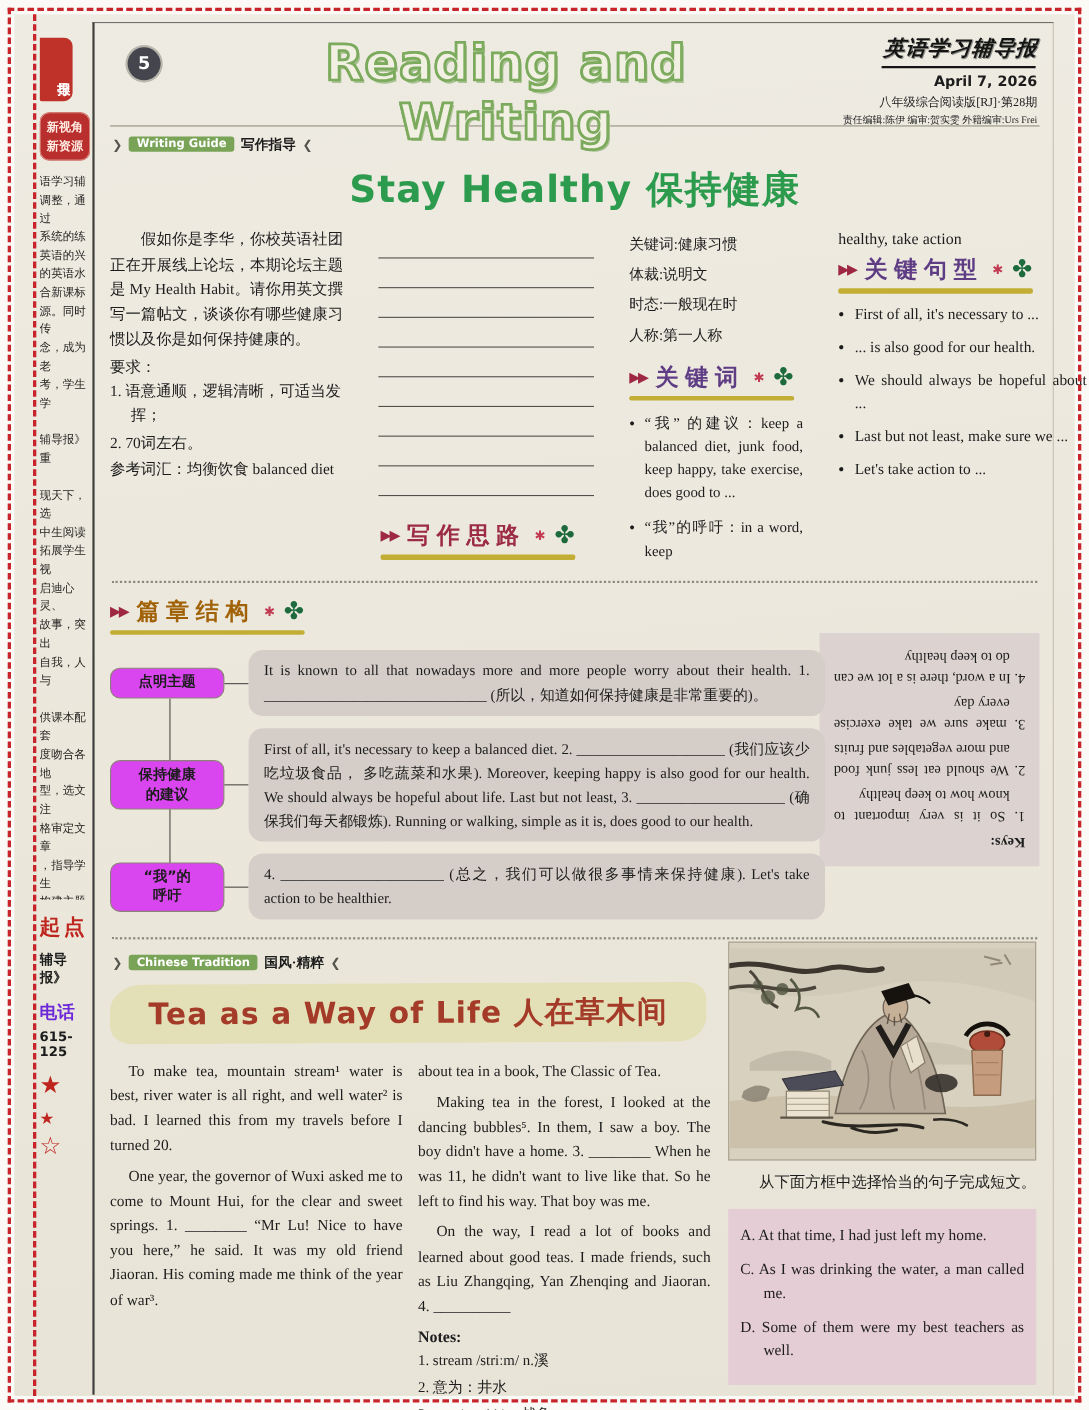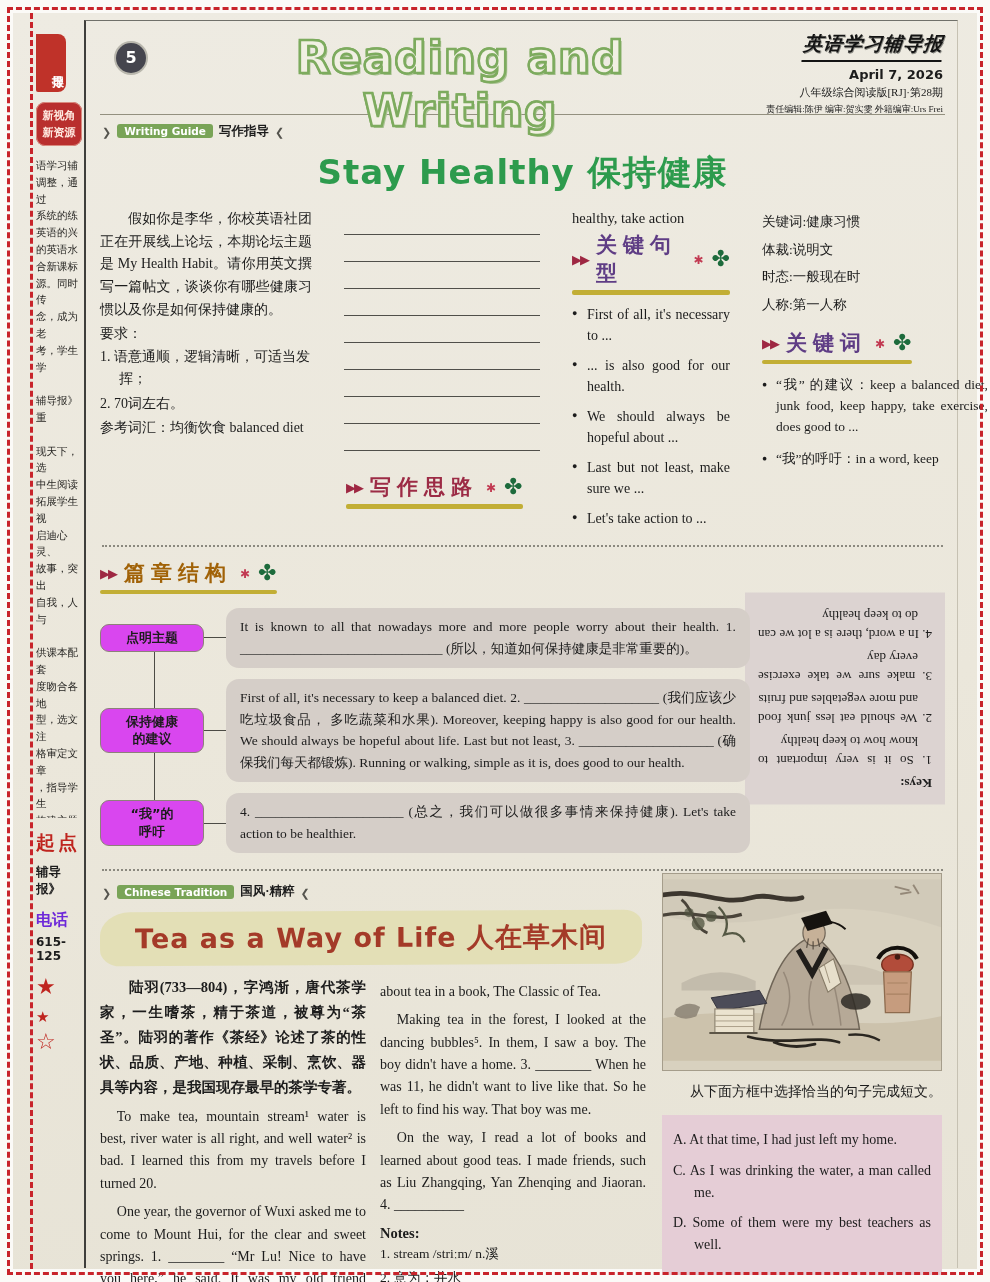--- a/index.html
+++ b/index.html
@@ -230,56 +230,56 @@
           <span class="arr"></span>
           <span class="stitle c-red">写作思路</span>
           <span class="fl"></span>
           <span class="cl"></span>
         </div>
         <div class="srule"></div>
       </div>
     </div>
 
     <div>
+      <div class="winfo">
+        <div>关键词:健康习惯</div>
+        <div>体裁:说明文</div>
+        <div>时态:一般现在时</div>
+        <div>人称:第一人称</div>
+      </div>
+      <div class="shead kw-head">
+        <div class="shead-row">
+          <span class="arr"></span>
+          <span class="stitle c-purple">关键词</span>
+          <span class="fl"></span>
+          <span class="cl"></span>
+        </div>
+        <div class="srule"></div>
+      </div>
+      <div class="bullet">“我” 的建议：keep a balanced diet, junk food, keep happy, take exercise, does good to ...</div>
+      <div class="bullet">“我”的呼吁：in a word, keep</div>
+    </div>
+
+    <div>
       <div class="cont-line">healthy, take action</div>
       <div class="shead">
         <div class="shead-row">
           <span class="arr"></span>
           <span class="stitle c-purple">关键句型</span>
           <span class="fl"></span>
           <span class="cl"></span>
         </div>
         <div class="srule"></div>
       </div>
       <div class="pat-bullet">First of all, it's necessary to ...</div>
       <div class="pat-bullet">... is also good for our health.</div>
       <div class="pat-bullet">We should always be hopeful about ...</div>
       <div class="pat-bullet">Last but not least, make sure we ...</div>
       <div class="pat-bullet">Let's take action to ...</div>
     </div>
-
-    <div>
-      <div class="winfo">
-        <div>关键词:健康习惯</div>
-        <div>体裁:说明文</div>
-        <div>时态:一般现在时</div>
-        <div>人称:第一人称</div>
-      </div>
-      <div class="shead kw-head">
-        <div class="shead-row">
-          <span class="arr"></span>
-          <span class="stitle c-purple">关键词</span>
-          <span class="fl"></span>
-          <span class="cl"></span>
-        </div>
-        <div class="srule"></div>
-      </div>
-      <div class="bullet">“我” 的建议：keep a balanced diet, junk food, keep happy, take exercise, does good to ...</div>
-      <div class="bullet">“我”的呼吁：in a word, keep</div>
-    </div>
   </div>
 
   <div class="divider"></div>
 
   <div class="structure">
     <div class="shead">
       <div class="shead-row">
         <span class="arr"></span>
         <span class="stitle c-blue">篇章结构</span>
         <span class="fl"></span>
@@ -326,21 +326,20 @@
     <span class="tag-en">Chinese Tradition</span>
     <span class="tag-cn">国风·精粹</span>
     <span class="tag-chev-l"></span>
   </div>
 
   <div class="tea-grid">
     <div>
       <div class="banner">Tea as a Way of Life 人在草木间</div>
       <div class="tea-cols">
         <div>
-          <p class="cn-intro">陆羽(733—804)，字鸿渐，唐代茶学家，一生嗜茶，精于茶道，被尊为“茶圣”。陆羽的著作《茶经》论述了茶的性状、品质、产地、种植、采制、烹饮、器具等内容，是我国现存最早的茶学专著。</p>
           <p class="tea-p ind">To make tea, mountain stream¹ water is best, river water is all right, and well water² is bad. I learned this from my travels before I turned 20.</p>
           <p class="tea-p ind">One year, the governor of Wuxi asked me to come to Mount Hui, for the clear and sweet springs. 1. ________ “Mr Lu! Nice to have you here,” he said. It was my old friend Jiaoran. His coming made me think of the year of war³.</p>
 
         </div>
         <div>
           <p class="tea-p">about tea in a book, The Classic of Tea.</p>
           <p class="tea-p ind">Making tea in the forest, I looked at the dancing bubbles⁵. In them, I saw a boy. The boy didn't have a home. 3. ________ When he was 11, he didn't want to live like that. So he left to find his way. That boy was me.</p>
           <p class="tea-p ind">On the way, I read a lot of books and learned about good teas. I made friends, such as Liu Zhangqing, Yan Zhenqing and Jiaoran. 4. __________</p>
           <div class="notes-label">Notes:</div>
           <div class="note-item">1. stream /striːm/ n.溪</div>

